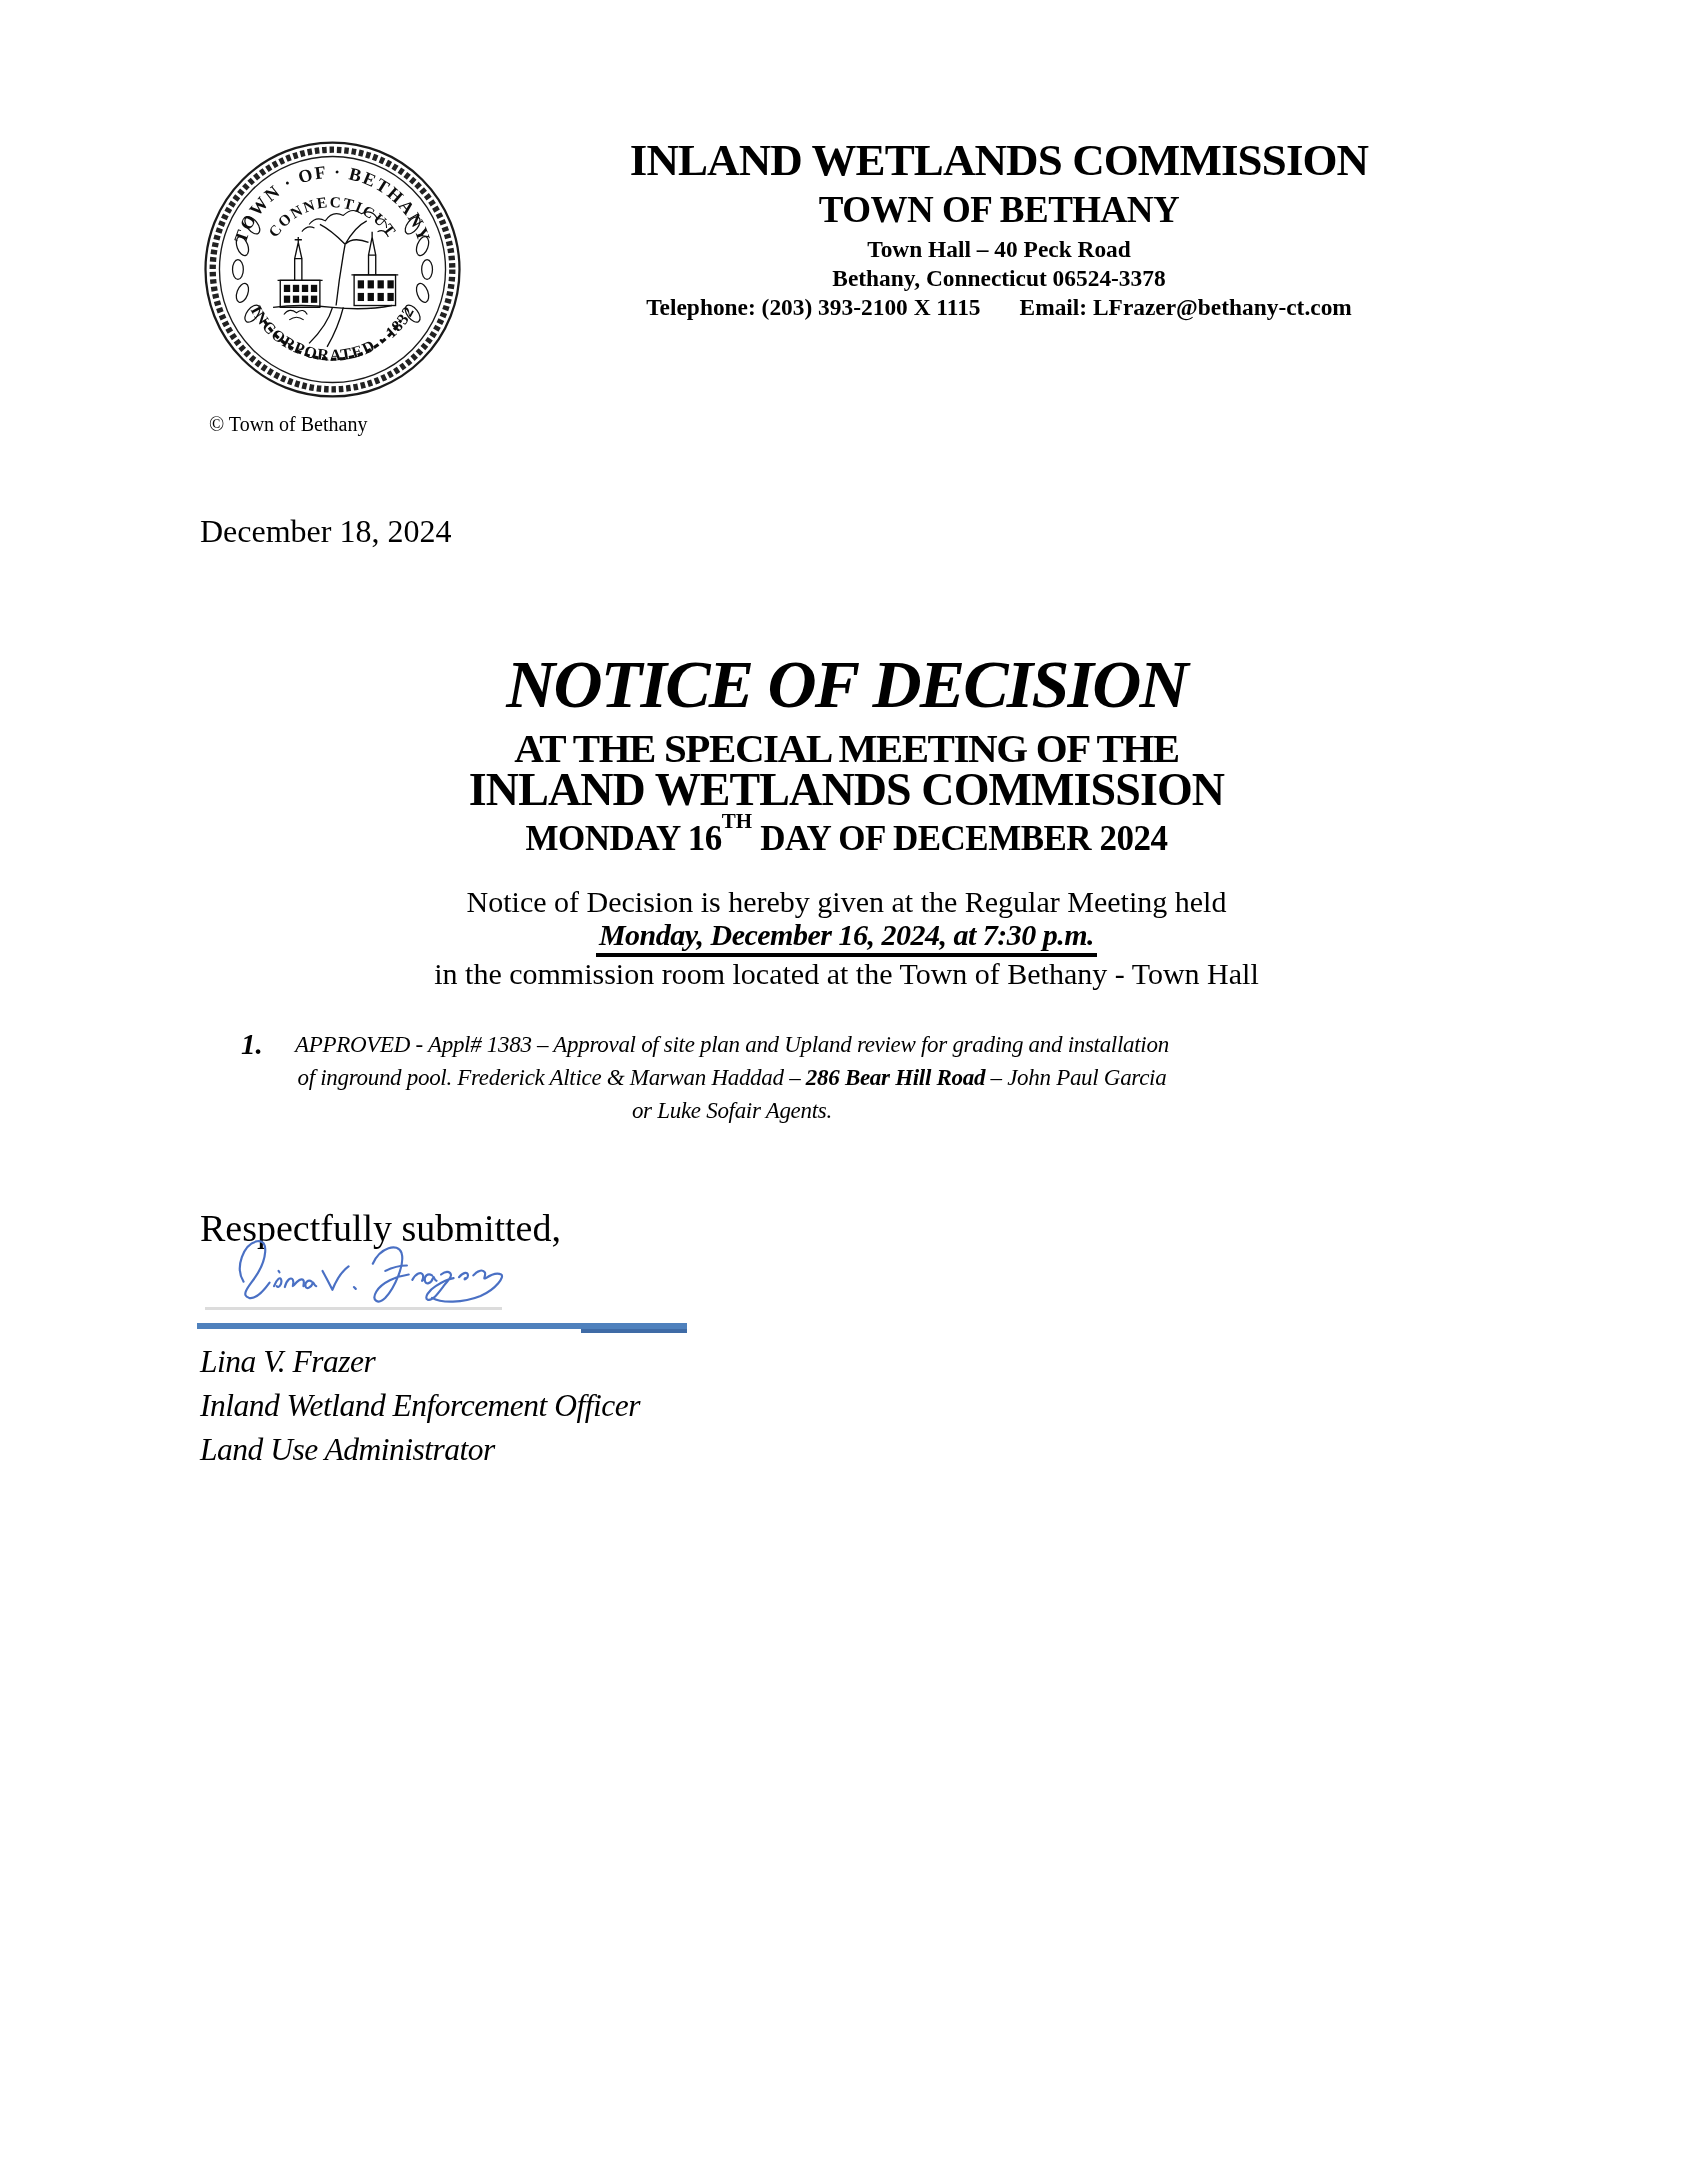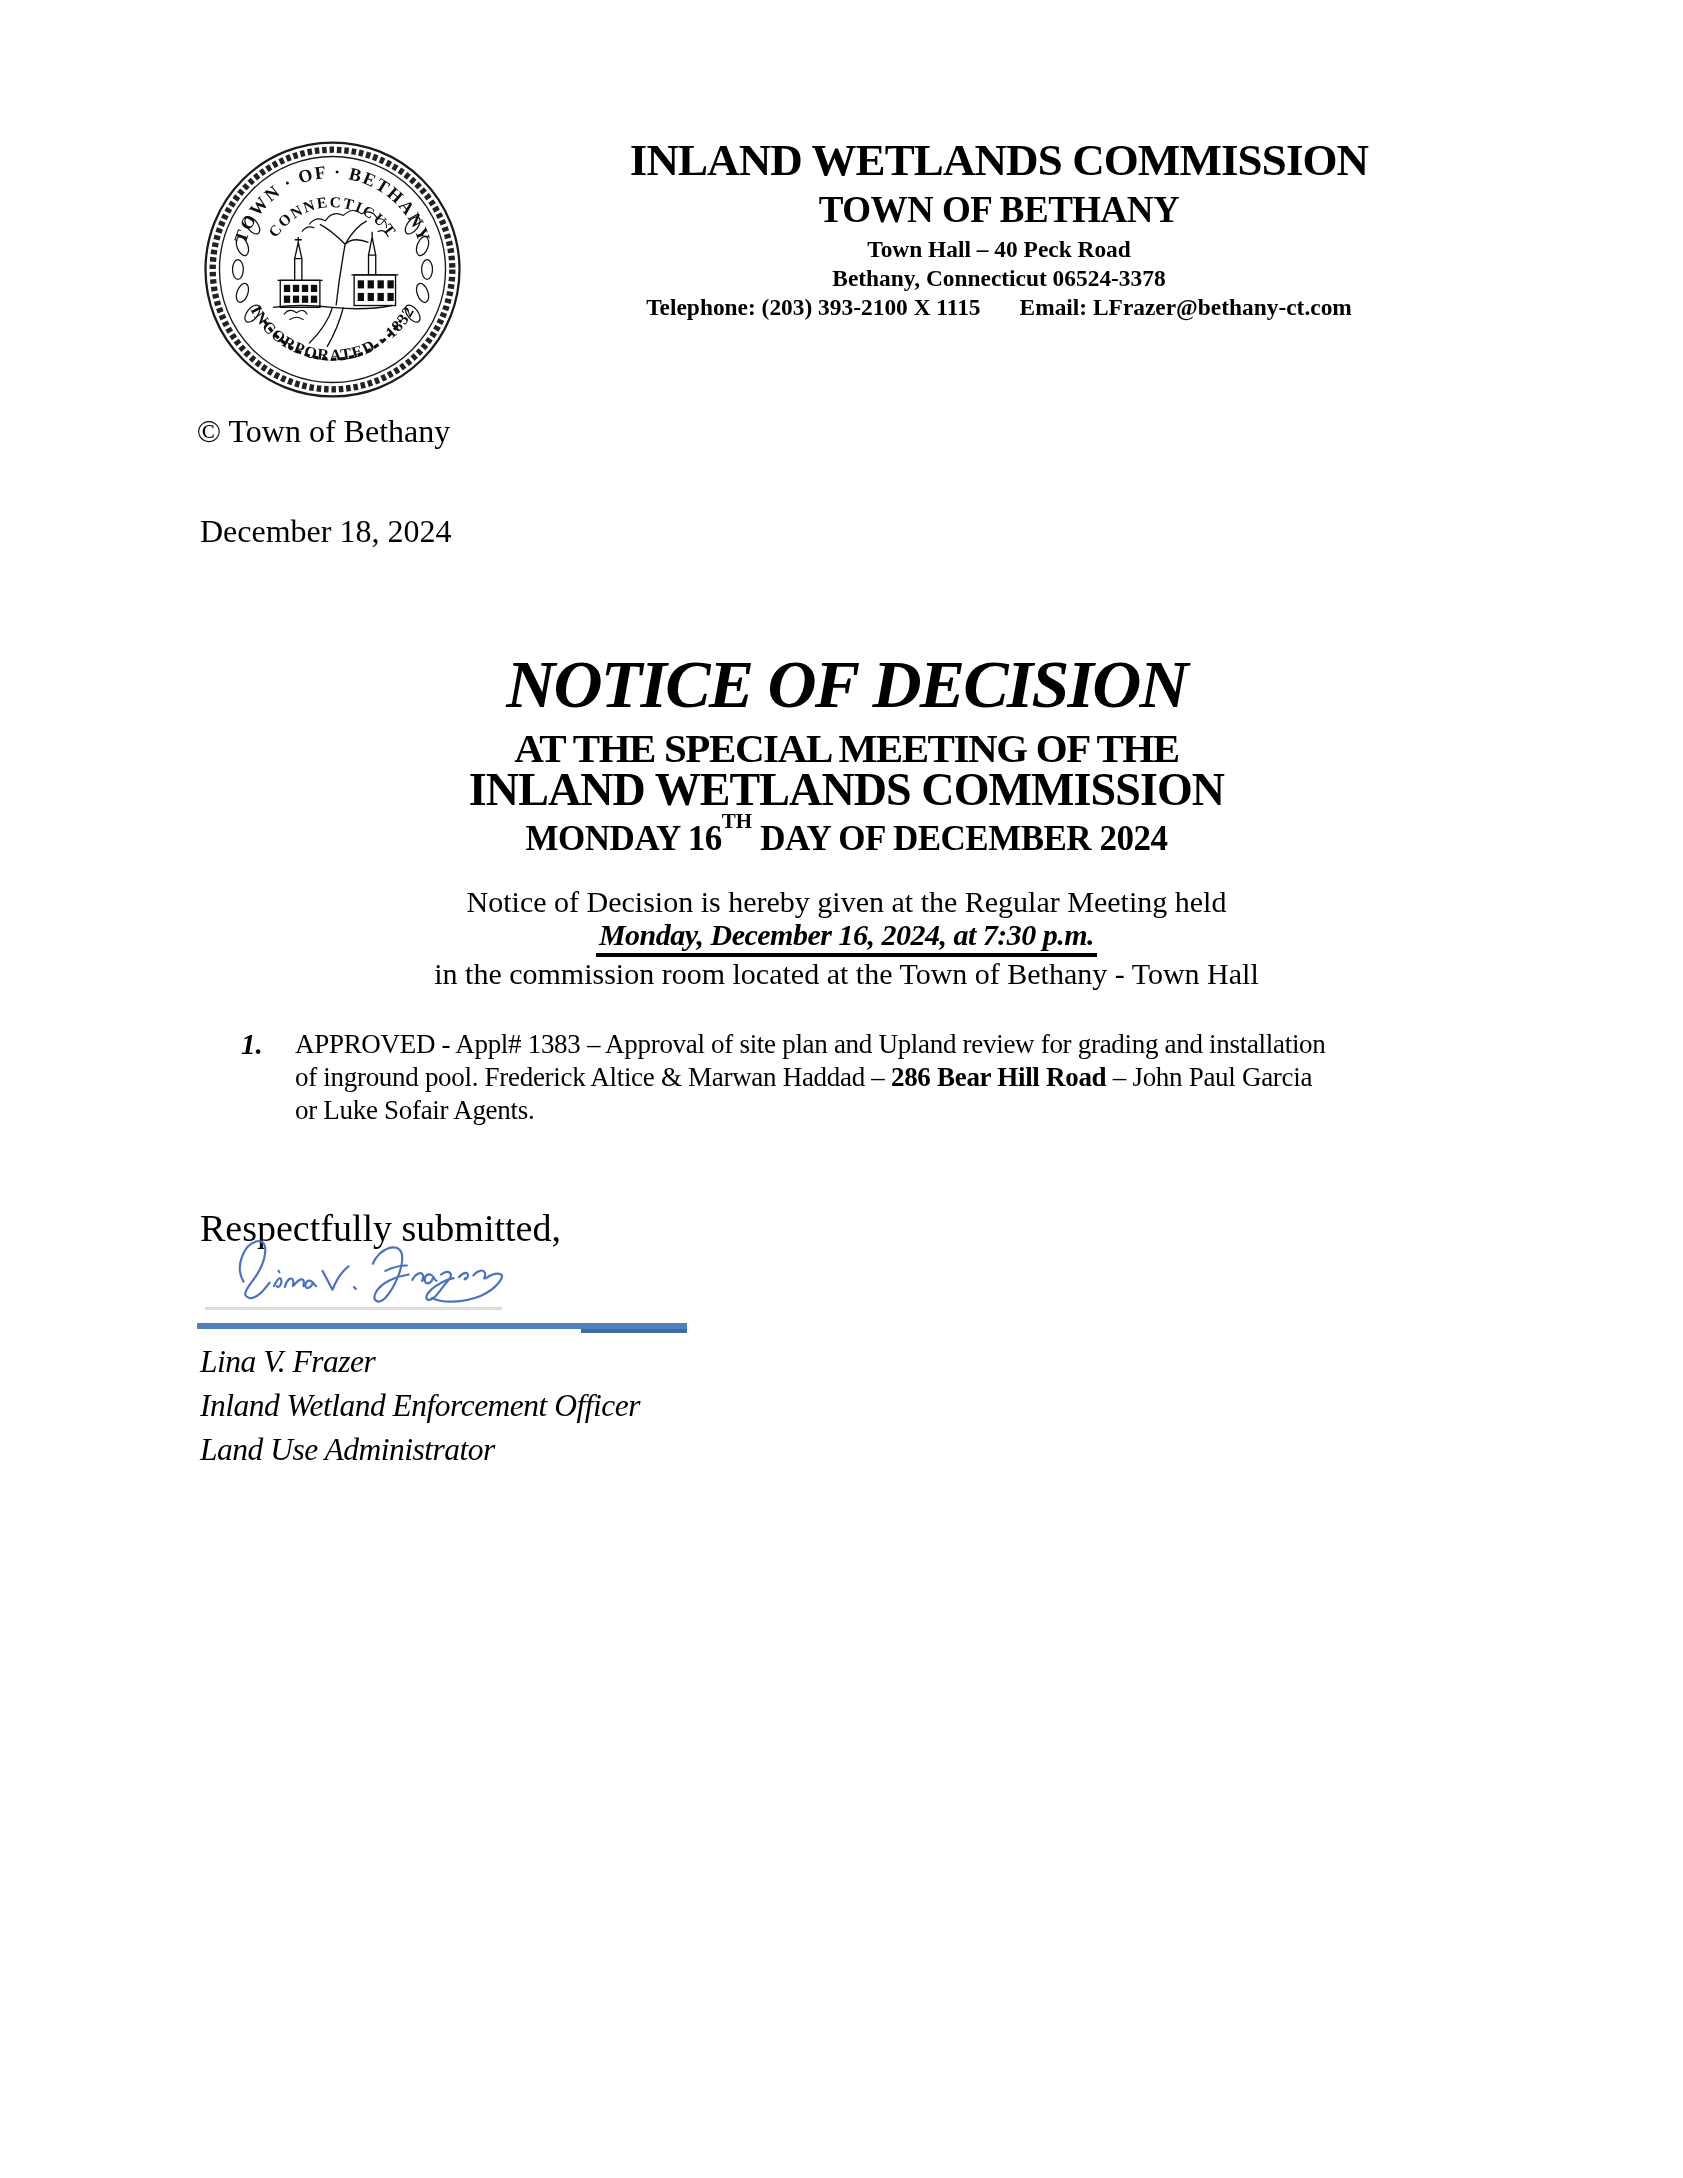--- a/index.html
+++ b/index.html
@@ -2,21 +2,21 @@
 <html style="font-size:14.4px"><head>
 <meta charset="utf-8">
 <style>
   html,body{margin:0;padding:0;background:#ffffff;}
   .page{position:relative;width:1683px;height:2178px;background:#ffffff;
         font-family:"Liberation Serif", serif;color:#000;overflow:hidden;}
   .abs{position:absolute;}
 
   
   .seal{left:201px;top:138px;width:263px;height:263px;}
-  .copyright{left:192px;top:413px;width:263px;text-align:center;font-size:32px;}
+  .copyright{left:209px;top:413px;width:263px;text-align:left;font-size:20px;}
 
   
   .hdr{left:576px;top:135px;width:846px;text-align:center;}
   .hdr-org{font-size:45px;font-weight:bold;letter-spacing:-0.9px;line-height:50px;white-space:nowrap;}
   .hdr-town{font-size:37px;font-weight:bold;letter-spacing:-0.5px;line-height:50px;}
   .hdr-line{font-size:23.4px;font-weight:bold;line-height:29px;}
   .hdr-email{margin-left:39px;}
 
   .date-line{left:200px;top:513px;font-size:32px;}
 
@@ -29,21 +29,21 @@
   .sub3 sup{font-size:60%;position:relative;top:-0.45em;letter-spacing:0;}
 
   
   .notice-block{left:248px;top:886px;width:1197px;text-align:center;font-size:30px;line-height:32px;}
   .notice-when{display:inline-block;font-weight:bold;font-style:italic;letter-spacing:-0.5px;
                border-bottom:4.5px solid #000;padding:0 2.7px 1.8px 2.7px;margin:0.9px 0 1.8px 0;}
 
   
   .decision{left:241px;top:1028px;width:1256px;display:flex;}
   .dec-num{font-size:29px;font-weight:bold;font-style:italic;width:54px;flex:0 0 54px;line-height:33px;}
-  .dec-text{font-size:27px;line-height:33px;letter-spacing:-0.3px;}
+  .dec-text{font-size:23px;font-style:italic;line-height:33px;letter-spacing:-0.3px;text-align:center;}
   .dec-text .b{font-weight:bold;}
 
   
   .salutation{left:200px;top:1170px;font-size:38px;margin-top:36px;}
   .sig-img{left:227px;top:1235px;width:297px;height:79px;}
   .sig-smudge{left:205px;top:1307px;width:297px;height:2.7px;background:#dcdcdc;}
   .sig-rule{left:197px;top:1323px;width:490px;height:6.3px;background:#4f81bd;}
   .sig-rule-dark{left:581px;top:1329px;width:106px;height:3.6px;background:#3f6ba6;}
   .closing-block{left:200px;top:1340px;font-size:31.5px;font-style:italic;line-height:44px;letter-spacing:-0.5px;}
 

